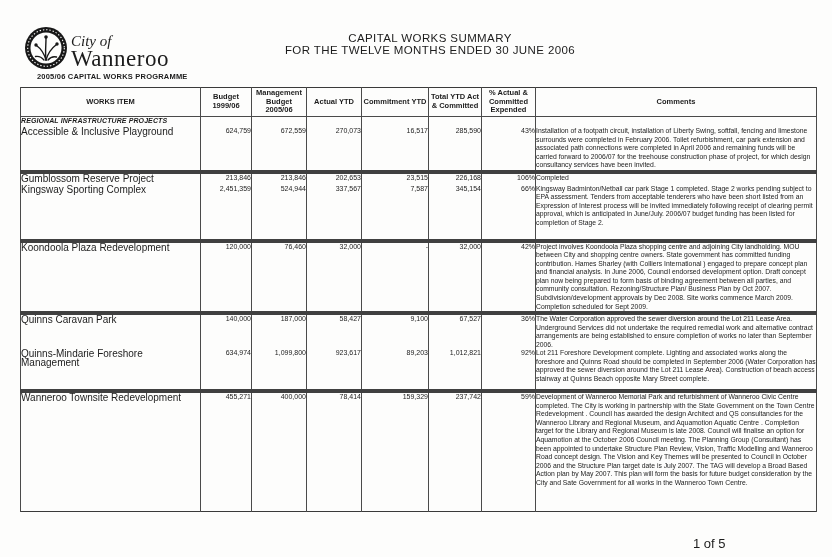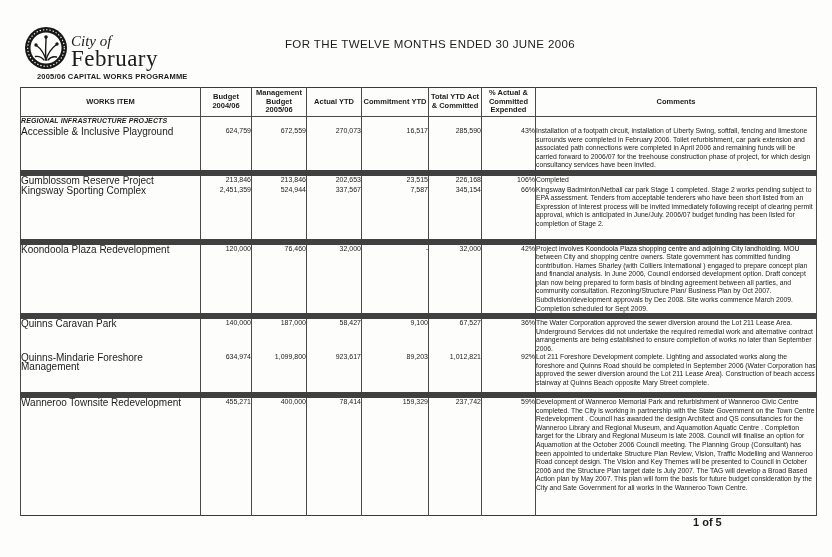--- a/index.html
+++ b/index.html
@@ -10,47 +10,47 @@
   }
   
   .logo{position:absolute;left:24px;top:26px;display:flex;align-items:flex-end;gap:3px;}
   .seal{width:44px;height:44px;flex:0 0 auto;}
   .logo-text{padding-top:2px;}
   .logo-l1{font-family:"Liberation Serif",serif;font-style:italic;font-size:15px;line-height:15px;}
   .logo-l2{font-family:"Liberation Serif",serif;font-size:23px;line-height:22px;letter-spacing:0.5px;margin-top:-1px;}
   .programme{position:absolute;left:22px;top:72px;font-weight:bold;font-size:7.5px;letter-spacing:0.2px;padding-left:15px;}
   .doc-title{position:absolute;left:225px;top:32px;width:410px;text-align:center;}
   .doc-title .t1{font-size:11.5px;letter-spacing:0.4px;}
-  .doc-title .t2{font-size:11.5px;letter-spacing:0.4px;margin-top:6px;}
+  .doc-title .t2{font-size:11.5px;letter-spacing:0.4px;}
   
   table.cw{
     position:absolute;left:20px;top:87px;width:796px;
     border-collapse:collapse;table-layout:fixed;
     border:1.5px solid #3a3a3a;
   }
   table.cw th,table.cw td{
     border-left:1px solid #4a4a4a;border-right:1px solid #4a4a4a;
     padding:0;vertical-align:top;overflow:hidden;
   }
   table.cw th{
     border-bottom:1px solid #4a4a4a;
     font-weight:bold;font-size:7.5px;line-height:8.5px;
     text-align:center;vertical-align:middle;height:25px;padding:1px 1px;
   }
   tr.r-section{height:11px;}
   tr.r-a{height:44px;} tr.r-b{height:13px;} tr.r-c{height:56px;}
   tr.r-d{height:67px;} tr.r-e{height:36px;padding-left:15px;} tr.r-f{height:42px;} tr.r-g{height:120px;}
-  tr.bt td{border-top:6px solid #404040;}
+  tr.bt td{border-top:4px solid #404040;}
   td.name{font-size:10px;line-height:9px;padding:2px 2px 0 8px;}
   td.section{font-size:7px;font-weight:bold;font-style:italic;padding:1px 0 0 2px;letter-spacing:0.1px;}
   td.num{font-size:7px;text-align:right;padding:2px 4px 0 1px;}
   td.pct{font-size:7px;text-align:right;padding:2px 2px 0 1px;}
   td.comment{font-size:6.8px;line-height:8.55px;padding:2px 2px 1px 3px;text-align:left;}
   
-  .page-num{position:absolute;left:693px;top:516px;font-size:11px;font-weight:bold;}
+  .page-num{position:absolute;left:693px;top:536px;font-size:13px;}
 </style>
 </head>
 <body>
 
 <div class="logo">
   <svg class="seal" viewBox="0 0 44 44" aria-hidden="true">
     <circle cx="22" cy="22" r="21" fill="#181818"></circle>
     <circle cx="22" cy="22" r="15.5" fill="#fdfdfc"></circle>
     <circle cx="22" cy="22" r="18.3" fill="none" stroke="#fdfdfc" stroke-width="1.1" stroke-dasharray="1.4,1.9"></circle>
     <g stroke="#181818" fill="none" stroke-width="1.4" stroke-linecap="round">
@@ -61,44 +61,45 @@
       <path d="M24 34 C26.5 31 29.5 30.2 32.5 31"></path>
     </g>
     <g fill="#181818">
       <circle cx="22" cy="11" r="1.8"></circle>
       <circle cx="12" cy="19" r="1.7"></circle>
       <circle cx="33" cy="18" r="1.7"></circle>
     </g>
   </svg>
   <div class="logo-text">
     <div class="logo-l1">City of</div>
-    <div class="logo-l2">February</div>
+    <div class="logo-l2">Wanneroo</div>
   </div>
 </div>
 <div class="programme">2005/06 CAPITAL WORKS PROGRAMME</div>
 
 <div class="doc-title">
+  <div class="t1">CAPITAL WORKS SUMMARY</div>
   <div class="t2">FOR THE TWELVE MONTHS ENDED 30 JUNE 2006</div>
 </div>
 
 <table class="cw">
   <colgroup>
     <col style="width:180px">
       <col style="width:51px">
       <col style="width:55px">
       <col style="width:55px">
     <col style="width:67px">
       <col style="width:53px">
       <col style="width:54px">
       <col style="width:281px">
   </colgroup>
   <tbody>
       <tr>
     <th>WORKS ITEM</th>
-    <th>Budget 2004/06</th>
+    <th>Budget 1999/06</th>
     <th>Management Budget 2005/06</th>
     <th>Actual YTD</th>
     <th>Commitment YTD</th>
     <th>Total YTD Act &amp; Committed</th>
     <th>% Actual &amp; Committed Expended</th>
     <th>Comments</th>
   </tr>
   <tr class="r-section">
     <td class="section">REGIONAL INFRASTRUCTURE PROJECTS</td>
     <td></td>

